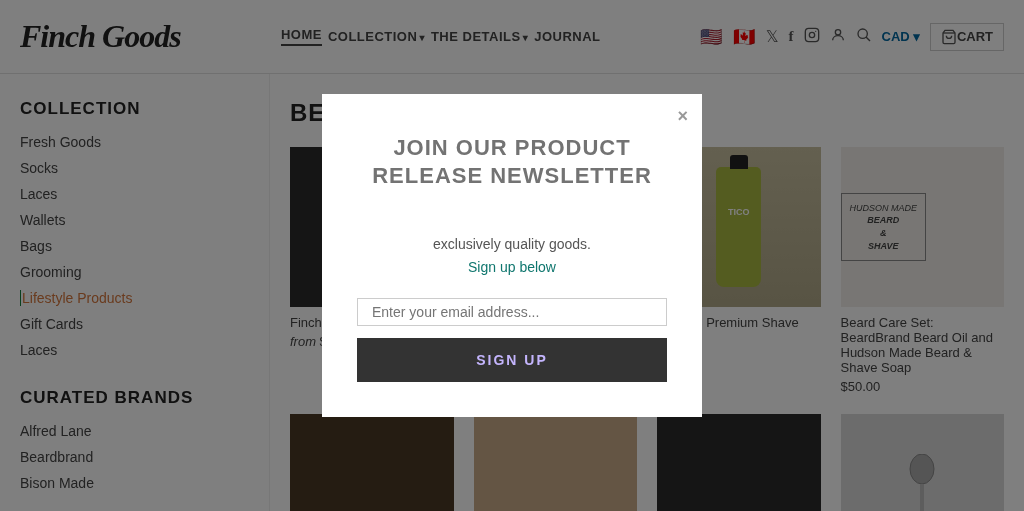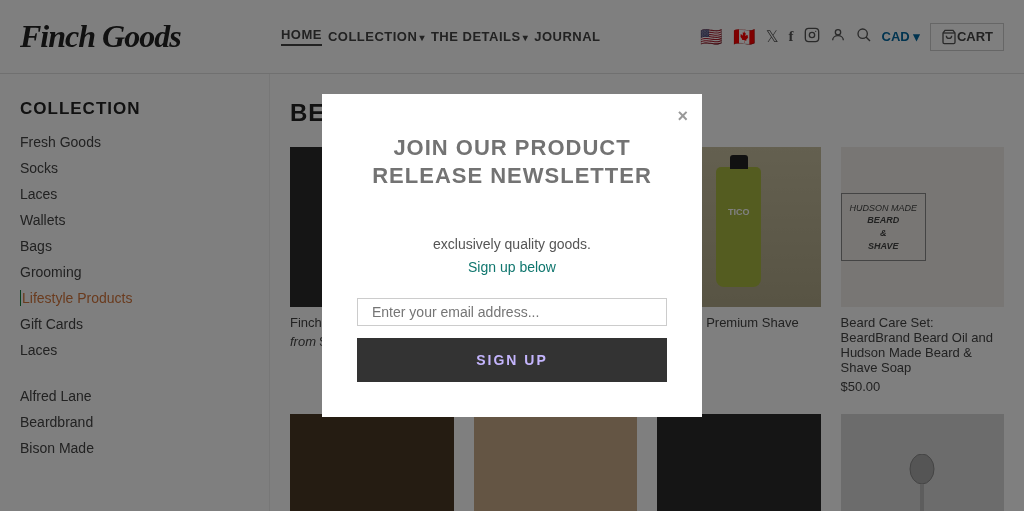--- a/index.html
+++ b/index.html
@@ -365,20 +365,21 @@
       <li><a href="#">Socks</a></li>
       <li><a href="#">Laces</a></li>
       <li><a href="#">Wallets</a></li>
       <li><a href="#">Bags</a></li>
       <li><a href="#">Grooming</a></li>
       <li class="active"><a href="#">Lifestyle Products</a></li>
       <li><a href="#">Gift Cards</a></li>
       <li><a href="#">Laces</a></li>
     </ul>
 
+    <h2 class="sidebar-section-title">CURATED BRANDS</h2>
     <ul class="sidebar-nav-list">
       <li><a href="#">Alfred Lane</a></li>
       <li><a href="#">Beardbrand</a></li>
       <li><a href="#">Bison Made</a></li>
     </ul>
   </aside>
 
   <main class="content">
     <h1 class="page-title">BEST SELLING GOODS</h1>
 

